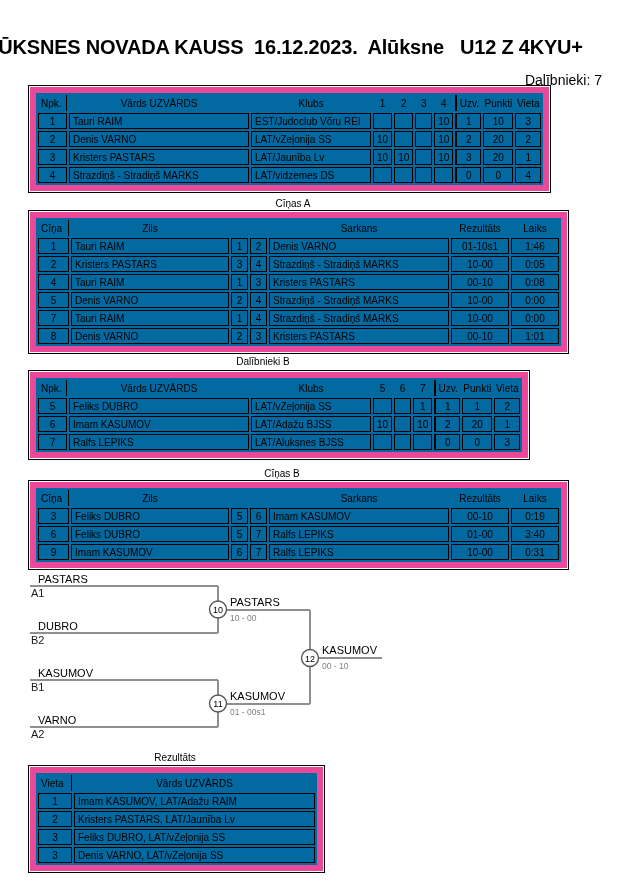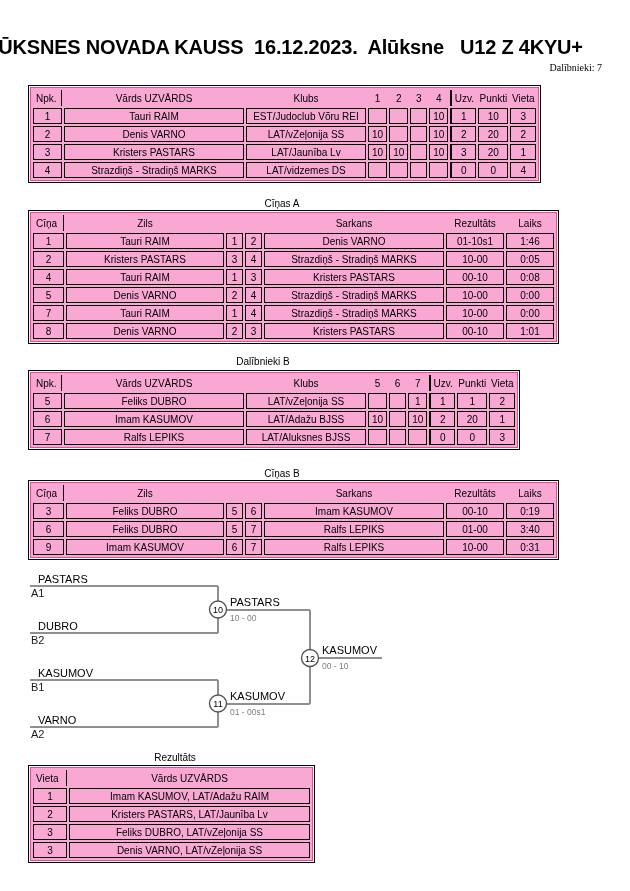--- a/index.html
+++ b/index.html
@@ -7,55 +7,55 @@
     width:630px; height:891px; position:relative; overflow:hidden;
     background:#ffffff; color:#000;
     font-family:"Liberation Sans", sans-serif;
   }
   .abs { position:absolute; }
 
   .main-title {
     top:36px; left:-28px;
     font-size:20px; font-weight:bold; white-space:pre; letter-spacing:-0.2px;
   }
-  .count-label { top:62px; right:28px; font-size:10px;font-family:Liberation Serif, serif; }
+  .count-label { top:72px; right:28px; font-size:14px; }
   .sec-title { font-size:10px; text-align:center; }
 
   table.grid {
     border-collapse:separate; border-spacing:2px; table-layout:fixed;
-    border:1px solid #ec4899; outline:1px solid #000; outline-offset:1px;
-    background:#f9a8d4;
+    border:6px solid #ec4899; outline:1px solid #000; outline-offset:1px;
+    background:#0369a1;
   }
   table.grid th, table.grid td {
     box-sizing:border-box; overflow:hidden; white-space:nowrap;
     font-size:10px; height:16px; line-height:13px; padding:0 3px;
   }
   table.grid th { border:none; font-weight:normal; padding:0 1px; }
   table.grid th:first-child { border-right:1px solid #000; text-align:left; padding-left:3px; }
   table.grid td { border:1px solid #000; }
-  .al { text-align:center; }
+  .al { text-align:left; }
   .ac { text-align:center; }
   th.gsep, td.gsep { border-left:2px solid #000 !important;margin-left:22px; }
 
   svg text { font-family:"Liberation Sans", sans-serif; }
   .bname  { font-size:11px; fill:#000; }
   .bseed  { font-size:11px; fill:#1a1a1a; }
   .bscore { font-size:8.5px; fill:#7f7f7f; }
   .bnum   { font-size:9px; fill:#000; text-anchor:middle; }
   .bline  { stroke:#8f8f8f; stroke-width:2; fill:none; }
   .bcirc  { stroke:#555; stroke-width:1.4; fill:#fff; }
 </style>
 </head>
 <body>
 
 <div class="abs main-title">ALŪKSNES NOVADA KAUSS  16.12.2023.  Alūksne   U12 Z 4KYU+</div>
 <div class="abs count-label">Dalībnieki: 7</div>
 
 <div class="abs sec-title" style="top:66px; left:6px; width:430px;margin-top:34px;">Dalībnieki A</div>
-<div class="abs sec-title" style="top:198px; left:0; width:564px;">Cīņas A</div>
+<div class="abs sec-title" style="top:198px; left:11px; width:564px;">Cīņas A</div>
 <div class="abs sec-title" style="top:356px; left:0; width:430px;padding-left:48px;">Dalībnieki B</div>
 <div class="abs sec-title" style="top:468px; left:0; width:564px;text-align:center;">Cīņas B</div>
 <div class="abs sec-title" style="top:752px; left:0; width:350px;">Rezultāts</div>
 
 <table class="grid abs" style="top:87px; left:30px;">
     <colgroup>
       <col style="width: 29px;">
       <col style="width: 180px;">
       <col style="width: 120px;">
       <col style="width: 17px;">

